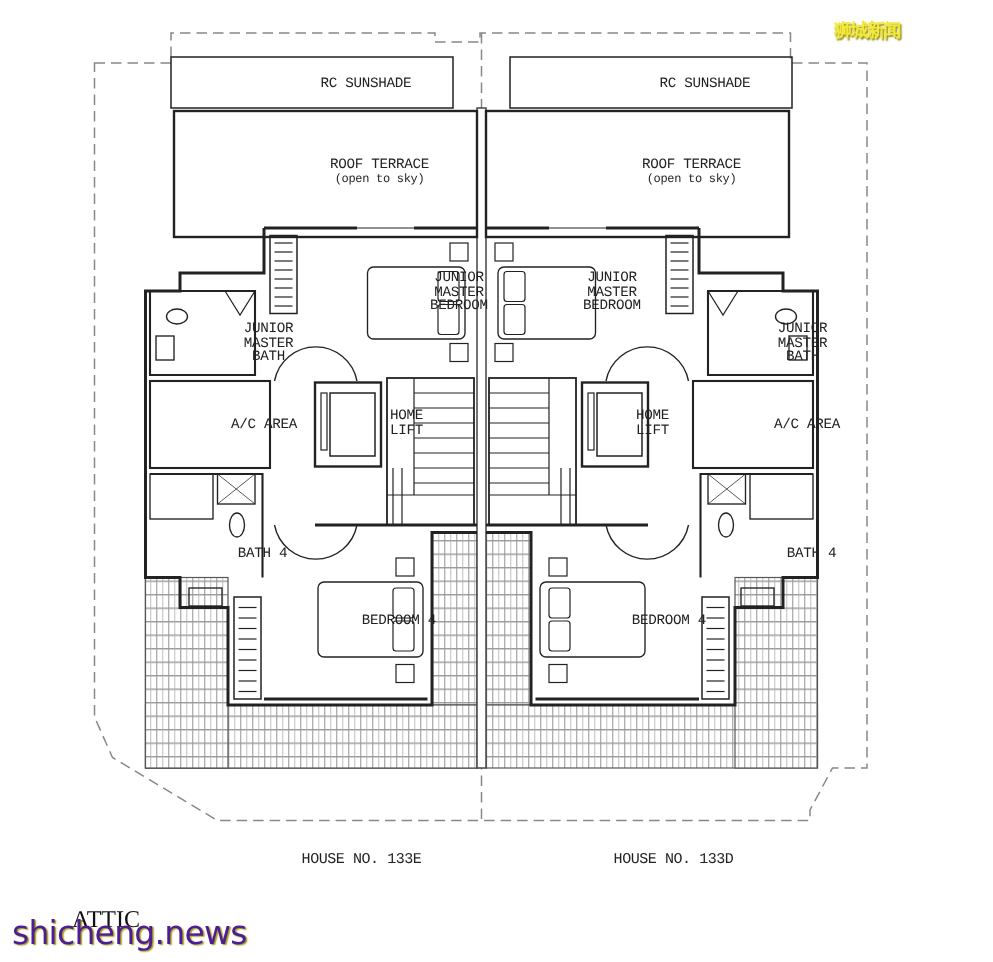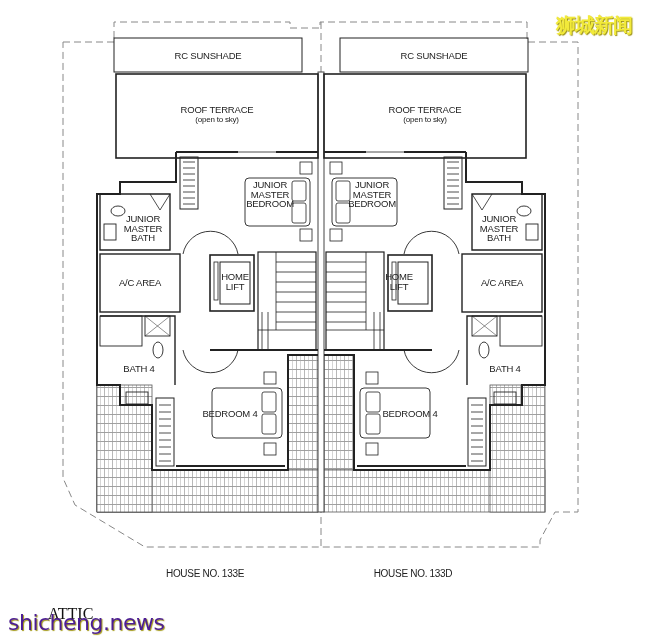--- a/index.html
+++ b/index.html
@@ -1,22 +1,22 @@
 <!DOCTYPE html>
 <html><head>
   <meta charset="utf-8">
   <style>
     html, body { margin: 0; padding: 0; background: #ffffff; }
     body { width: 662px; height: 641px; position: relative; overflow: hidden; font-family: "Liberation Sans", sans-serif; }
     #plan { position: absolute; left: 0; top: 0; width: 662px; height: 641px; }
-    .lbl { position: absolute; font-family: Liberation Sans, sans-serif; color: #222; text-align: center; line-height: 1.0; white-space: pre-line; letter-spacing: -0.2px; }
+    .lbl { position: absolute; font-family: Liberation Mono, monospace; color: #222; text-align: center; line-height: 1.0; white-space: pre-line; letter-spacing: -0.2px; margin-left: 36px; }
     .lbl.small { font-size: 9.5px; }
     .lbl.tiny { font-size: 8px; }
     .lbl.house { font-size: 10px; letter-spacing: -0.3px; }
-    .wm-cn { position: absolute; left: 556px; top: 12px; font-family: Liberation Mono, monospace; font-size: 20px; font-weight: bold; color: #f2ea3a; text-shadow: 1px 1px 1px #9a8f10; letter-spacing: -1px; }
+    .wm-cn { position: absolute; left: 556px; top: 12px; font-family: Liberation Mono, monospace; font-size: 12px; font-weight: bold; color: #f2ea3a; text-shadow: 1px 1px 1px #9a8f10; letter-spacing: -1px; }
     .wm-en { position: absolute; left: 8px; top: 610px; font-family: "DejaVu Sans", sans-serif; font-size: 22px; color: #4c1d95; text-shadow: 1px 1px 1px #a09612; letter-spacing: -0.5px; }
     .attic { position: absolute; left: 48px; top: 605px; font-size: 16px; color: #111; font-family: Liberation Serif, serif; }
   </style>
 </head>
 <body>
 
 <svg id="plan" viewBox="0 0 662 641" xmlns="http://www.w3.org/2000/svg">
   <defs>
     <pattern id="tiles" x="0" y="0" width="8" height="9" patternUnits="userSpaceOnUse">
       <rect width="8" height="9" fill="#fff"></rect>

